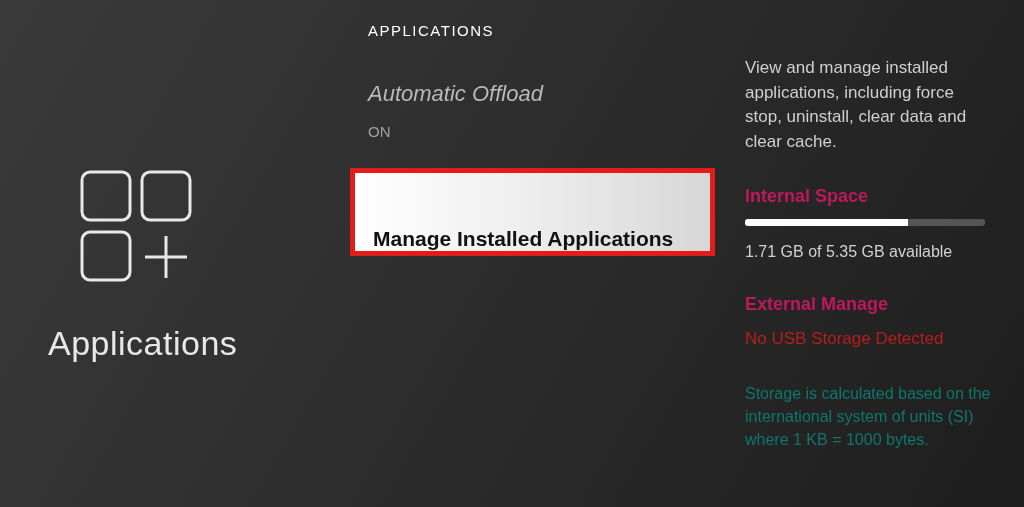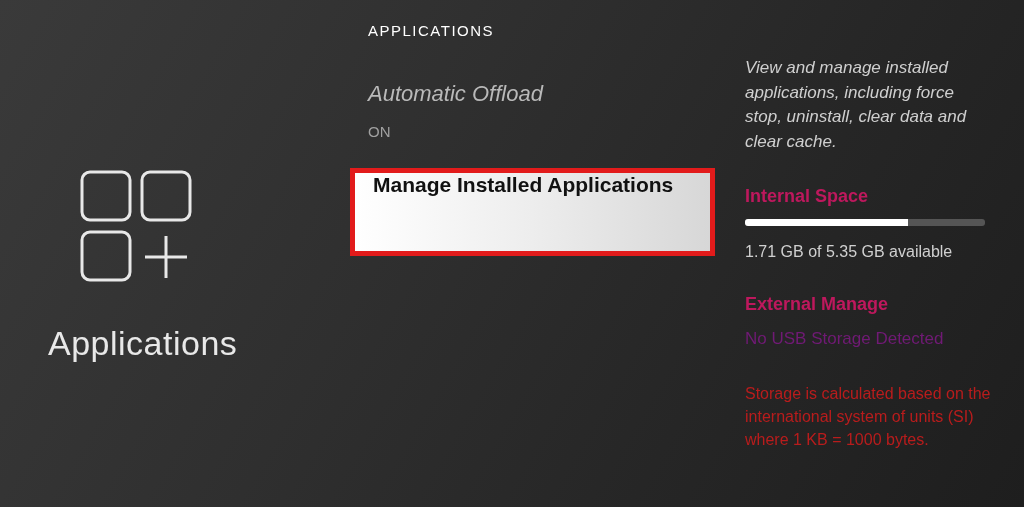--- a/index.html
+++ b/index.html
@@ -57,58 +57,58 @@
   }
   .highlight-wrap {
     border: 5px solid #e21b1b;
     margin-top: 10px;
   }
   .selected-item {
     background: linear-gradient(90deg, #ffffff 0%, #ededed 50%, #d7d7d7 100%);
     color: #111;
     height: 78px;
     display: flex;
-    align-items: flex-start;
+    align-items: flex-end;
     padding-left: 18px;
   }
   .selected-item .sel-title {
     font-size: 21px;
     font-weight: 700;
     color: #111;
   }
   
   .right-col {
     flex: 1;
     padding: 56px 32px 0 30px;
     font-size: 17px;
     line-height: 1.45;
     color: #cfcfcf;
   }
-  .right-col .desc { margin-bottom: 28px; font-style: italic; }
+  .right-col .desc { margin-bottom: 28px; }
   .right-col .section-label {
     font-size: 18px;
     color: #be185d;
     font-weight: 600;
     margin-bottom: 10px;
   }
   .progress-bar {
     width: 240px;
     height: 7px;
     background: #555;
     border-radius: 3px;
     overflow: hidden;
     margin-bottom: 14px;
   }
   .progress-fill {
     height: 100%;
     background: #ffffff;
   }
   .storage-text { font-size: 16px; margin-bottom: 28px; color:#d0d0d0; }
-  .ext-value { font-size: 17px; color:#701a75; margin-bottom: 30px; margin-top:2px;}
-  .footnote { font-size: 16px; color:#b91c1c; }
+  .ext-value { font-size: 17px; color:#b91c1c; margin-bottom: 30px; margin-top:2px;}
+  .footnote { font-size: 16px; color:#0f766e; }
   .divider {
     position: absolute;
     left: 350px; top:0; bottom:0;
     width:1px;
     background: rgba(255,255,255,0);
   }
 </style>
 </head>
 <body>
 

